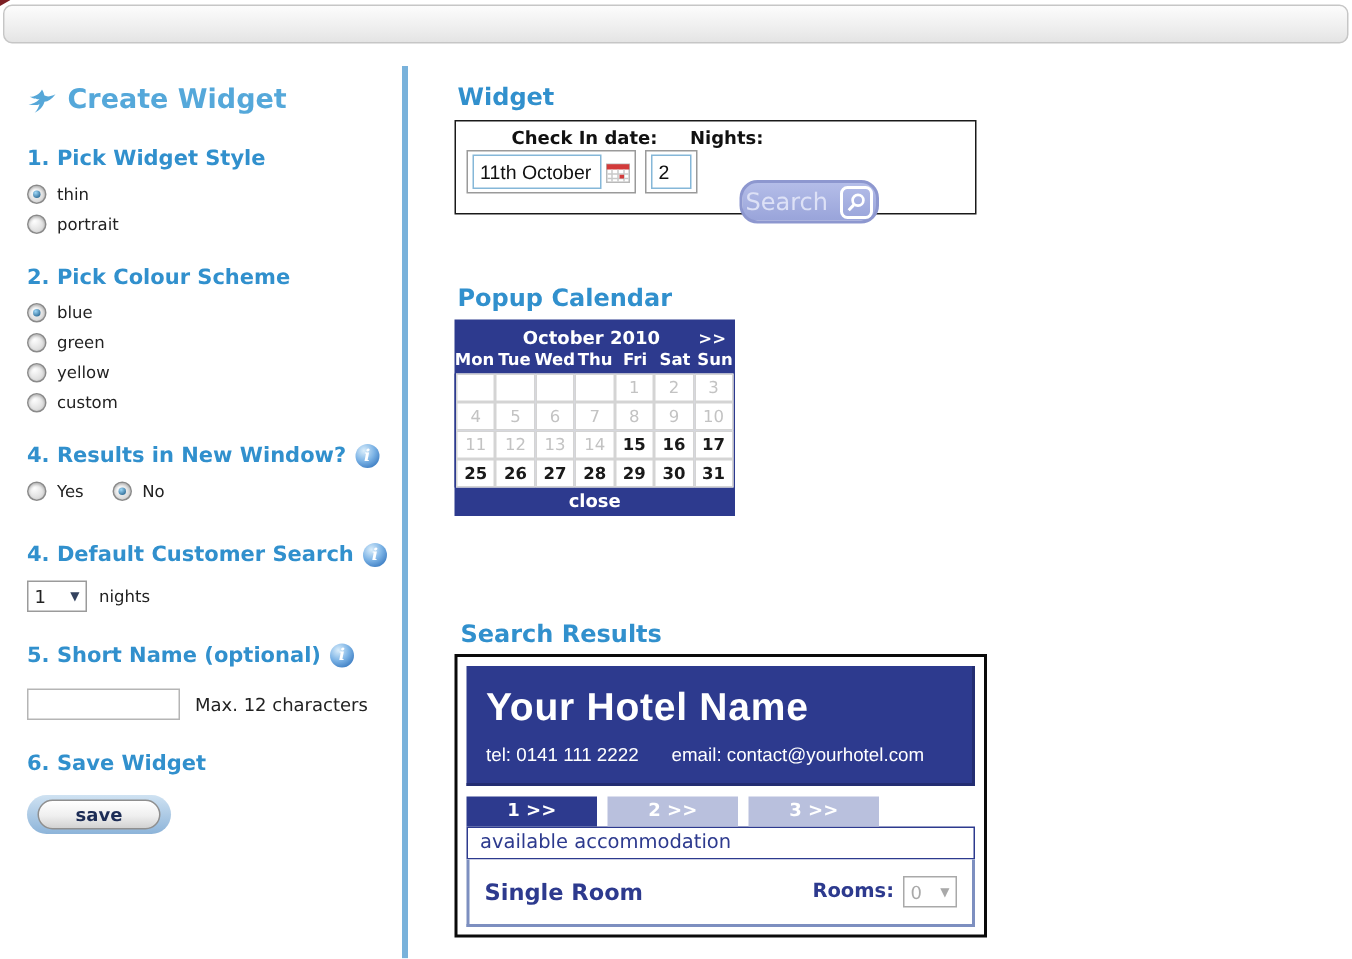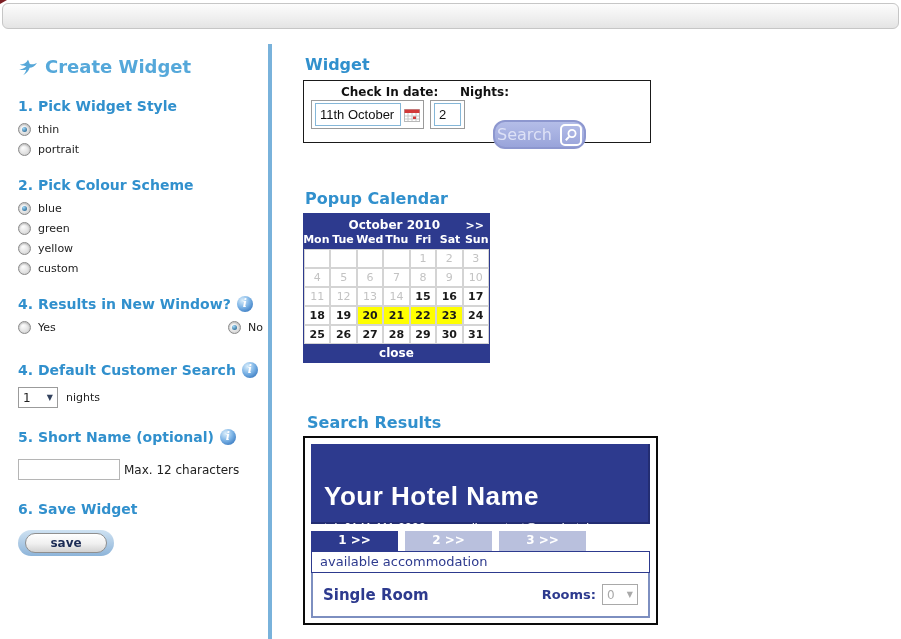--- a/index.html
+++ b/index.html
@@ -26,30 +26,30 @@
   .bird { width:20px; height:18px; display:inline-block; }
   .section-title { color:#3190cd; font-size:14px; font-weight:bold; margin:21px 0 9px;
     display:flex; align-items:center; gap:6px; }
   .radio-row { display:flex; align-items:center; gap:7px; margin:0 0 7px; font-size:11px; color:#222;
     cursor:default; }
   .radio { position:relative; width:13px; height:13px; border-radius:50%;
     border:1px solid #8a8a8a; background:radial-gradient(circle at 35% 30%, #ffffff, #d8d8d8 80%);
     box-shadow:inset 0 1px 2px rgba(0,0,0,.25); flex:0 0 13px; }
   .radio.checked::after { content:""; position:absolute; left:3px; top:3px; width:5px; height:5px;
     border-radius:50%; background:radial-gradient(circle at 35% 30%, #9fd8f8, #14527f); }
-  .inline-radios { display:flex; gap:12px; margin-top:4px;justify-content:space-between; }
+  .inline-radios { display:flex; gap:19px; margin-top:4px; }
   .info-icon { display:inline-block; width:16px; height:16px; border-radius:50%;
     background:radial-gradient(circle at 35% 28%, #dbeefb, #7db4e6 45%, #3f7fc4 80%);
     color:#fff; font-size:11px; font-weight:bold; text-align:center; line-height:16px;
     font-family:"DejaVu Serif",serif; font-style:italic; }
   .fake-select { display:inline-flex; align-items:center; justify-content:space-between;
     width:40px; height:21px; border:1px solid #9b9b9b; background:#fff; padding:0 4px; font-size:12px; }
   .fake-select .arr { font-size:8px; color:#33425e; }
   .select-row { display:flex; align-items:center; gap:8px; font-size:11px; }
-  .shortname-row { display:flex; align-items:center; gap:4px; margin-top:14px; font-size:12px; }
+  .shortname-row { display:flex; align-items:center; gap:10px; margin-top:14px; font-size:12px; }
   .shortname-input { width:102px; height:21px; border:1px solid #b5b5b5; background:#fff;
     font-size:12px; padding:0 4px; }
   .save-pill { display:inline-block; margin-top:4px; padding:3px 7px; border-radius:15px;
     background:linear-gradient(#cfe2f2,#8db4d9); }
   .save-btn { width:82px; height:20px; border:1px solid #8f8f8f; border-radius:11px;
     background:linear-gradient(#ffffff,#efefef 55%,#d2d2d2);
     font-size:12px; font-weight:bold; color:#1c2c55; text-align:center; line-height:18px; cursor:pointer; }
 
   
   .r-heading { position:absolute; color:#3190cd; font-weight:bold; font-size:16px; }
@@ -89,21 +89,21 @@
   .cal-cell.e { color:transparent; }
   .cal-close { height:19px; color:#fff; font-weight:bold; text-align:center; line-height:18px;
     font-size:12px; cursor:pointer; }
 
   
   .results-box { position:absolute; left:303px; top:436px; width:355px; height:189px;
     border:2px solid #0a0a0a; background:#fff; padding:6px; }
   .hotel-band { height:80px; background:#2d3a8e; color:#fff; padding:12px 12px 0 13px;
     border-right:2px solid #232d72; border-bottom:2px solid #232d72; }
   .hotel-name { font-family:"Liberation Sans",sans-serif; font-size:26px; font-weight:bold;
-    letter-spacing:0.5px;margin-top:25px; }
+    letter-spacing:0.5px; }
   .hotel-contact { margin-top:9px; font-size:12.5px; font-family:"Liberation Sans",sans-serif; }
   .hotel-contact .gap { display:inline-block; width:22px; }
   .tabs-row { display:flex; gap:7px; margin-top:7px; }
   .step-tab { width:87px; height:20px; background:#b9c0dd; color:#fff; font-weight:bold;
     font-size:12px; text-align:center; line-height:19px; cursor:pointer; }
   .step-tab.active { background:#2d3a8e; }
   .avail-row { border:1px solid #2d3a8e; height:22px; line-height:20px; padding-left:8px;
     color:#2d3a8e; font-size:13px; background:#fff; }
   .room-box { border:2px solid #7d8fc0; border-top:none; height:45px; display:flex;
     align-items:center; padding:0 10px; background:#fff; }
@@ -277,29 +277,20 @@
         <div class="cal-row">
           <div class="cal-cell off">11</div>
           <div class="cal-cell off">12</div>
           <div class="cal-cell off">13</div>
           <div class="cal-cell off">14</div>
           <div class="cal-cell on">15</div>
           <div class="cal-cell on">16</div>
           <div class="cal-cell on">17</div>
         </div>
         <div class="cal-row">
-          <div class="cal-cell on">18</div>
-          <div class="cal-cell on">19</div>
-          <div class="cal-cell sel">20</div>
-          <div class="cal-cell sel">21</div>
-          <div class="cal-cell sel">22</div>
-          <div class="cal-cell sel">23</div>
-          <div class="cal-cell on">24</div>
-        </div>
-        <div class="cal-row">
           <div class="cal-cell on">25</div>
           <div class="cal-cell on">26</div>
           <div class="cal-cell on">27</div>
           <div class="cal-cell on">28</div>
           <div class="cal-cell on">29</div>
           <div class="cal-cell on">30</div>
           <div class="cal-cell on">31</div>
         </div>
       </div>
     <div class="cal-close">close</div>

